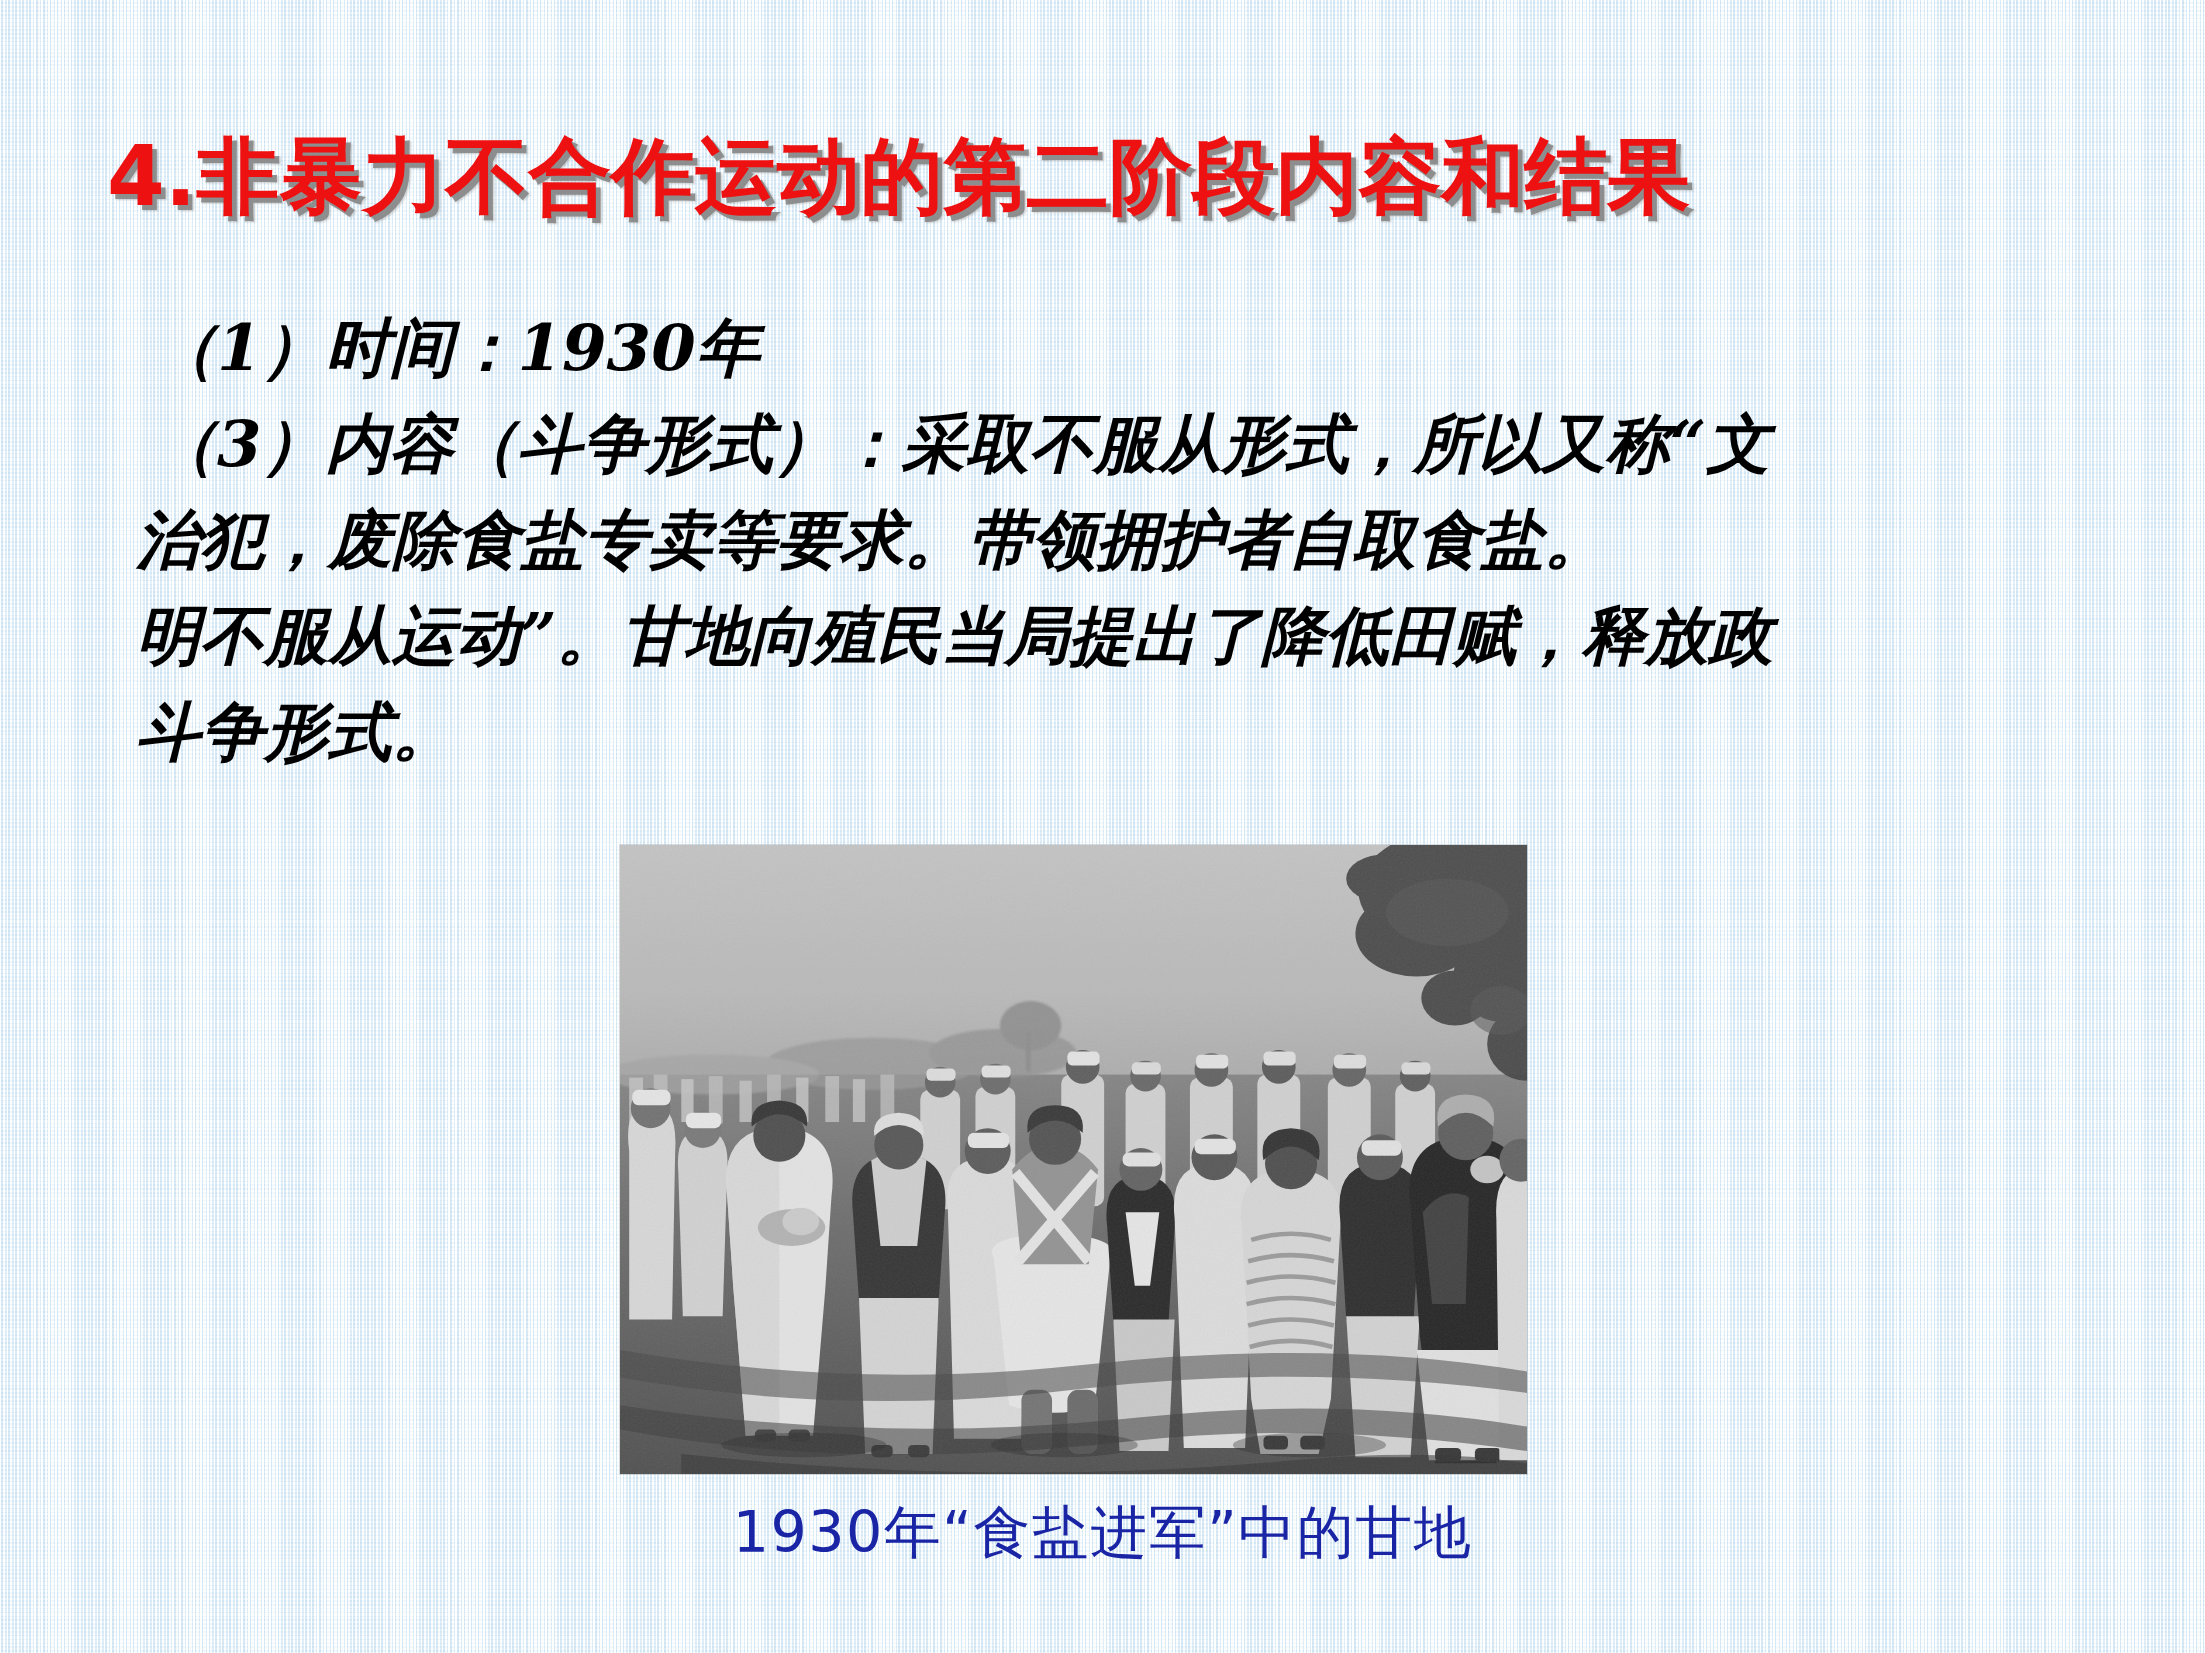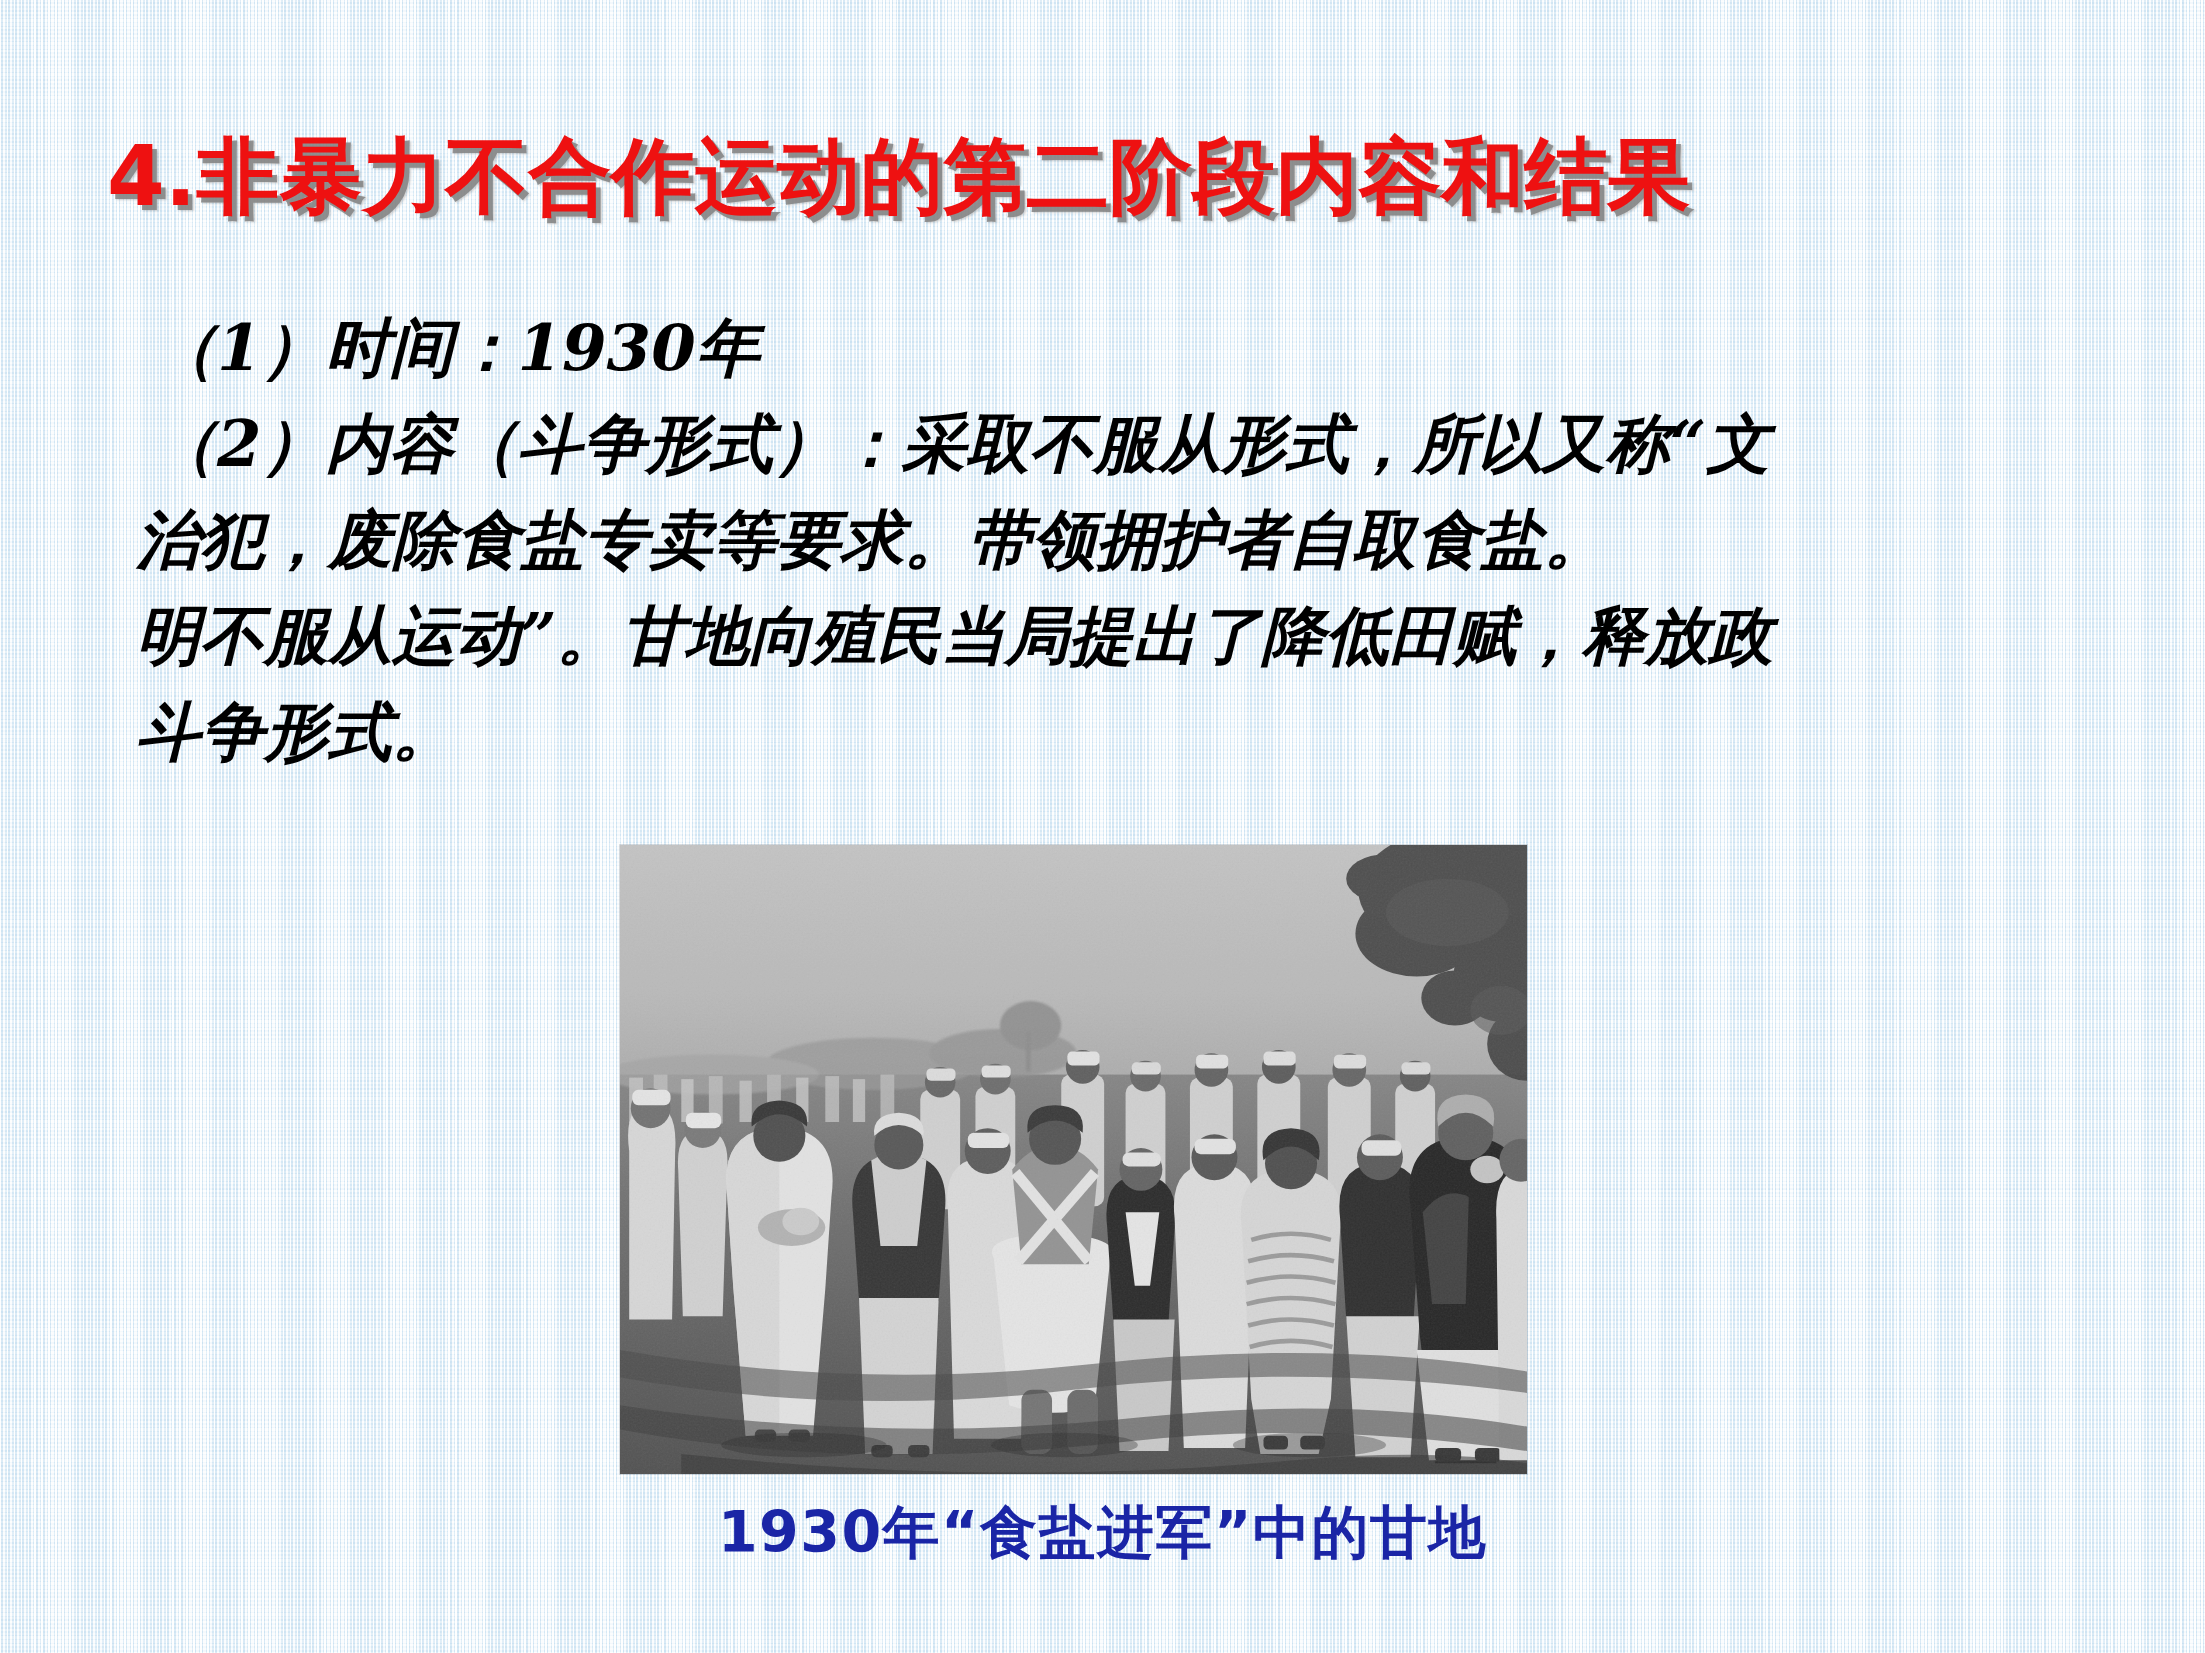--- a/index.html
+++ b/index.html
@@ -108,41 +108,41 @@
   }
 
   
   .photo-caption {
     position: absolute;
     left: 0;
     top: 1495px;
     width: 2205px;
     text-align: center;
     font-family: "DejaVu Sans", "Liberation Sans", sans-serif;
-    font-weight: bold;
+    font-weight: normal;
     font-size: 57px;
     letter-spacing: 1.5px;
     color: #1a25a6;
     white-space: nowrap;
   }
 </style>
 </head>
 <body>
 
 <div class="slide">
 
   <div class="slide-texture"></div>
 
   <div class="slide-content">
 
     <div class="slide-title">4.非暴力不合作运动的第二阶段内容和结果</div>
 
     <div class="body-block">
       <div class="body-line">（1）时间：1930年</div>
-      <div class="body-line">（2）内容（斗争形式）：采取不服从形式，所以又称“文</div>
+      <div class="body-line">（3）内容（斗争形式）：采取不服从形式，所以又称“文</div>
       <div class="body-line hang">治犯，废除食盐专卖等要求。带领拥护者自取食盐。</div>
       <div class="body-line hang">明不服从运动”。甘地向殖民当局提出了降低田赋，释放政</div>
       <div class="body-line hang">斗争形式。</div>
     </div>
 
     <div class="photo-wrap">
       <svg class="photo-svg" viewBox="0 0 592 411" preserveAspectRatio="none">
         <defs>
           <linearGradient id="skyGrad" x1="0" y1="0" x2="0" y2="1">
             <stop offset="0%" stop-color="#cfcfcf"></stop>

